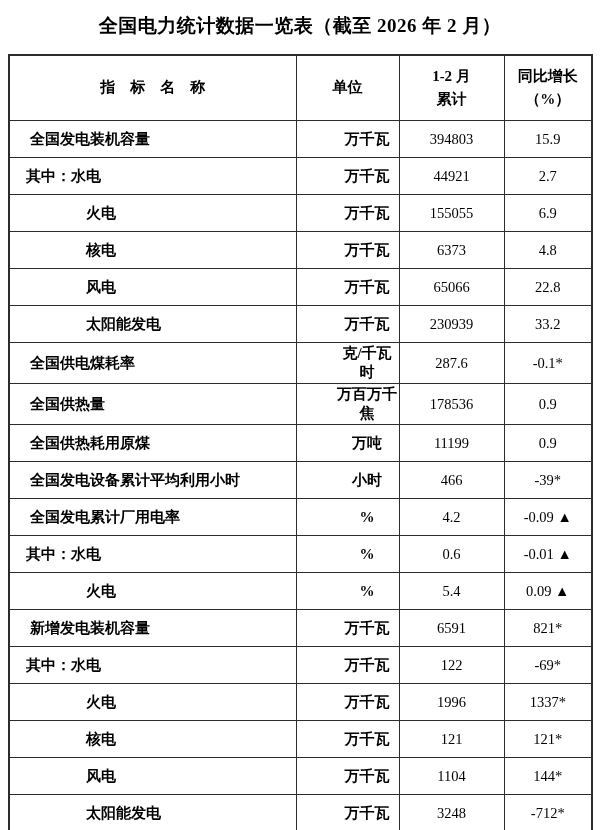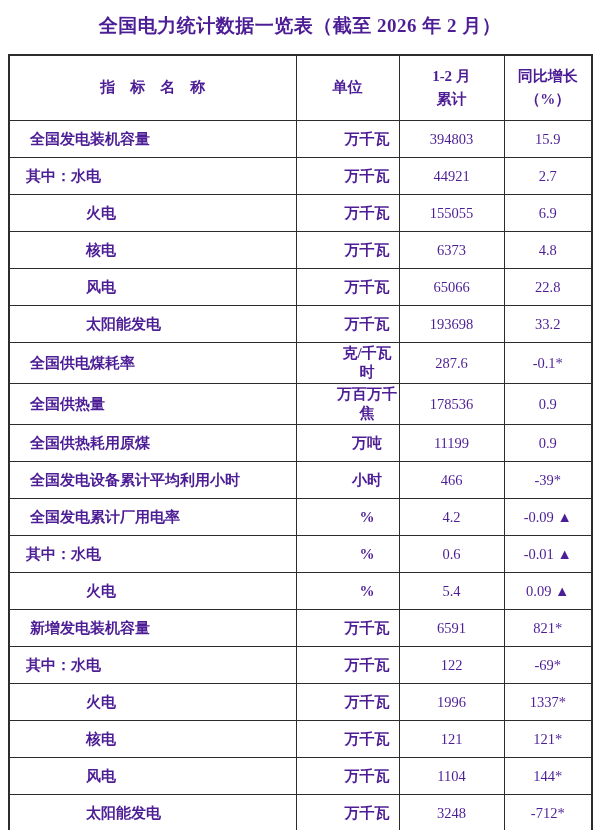--- a/index.html
+++ b/index.html
@@ -1,18 +1,18 @@
 <!DOCTYPE html>
 <html><head>
 <meta charset="utf-8">
 <style>
   html,body { margin:0; padding:0; }
   .page {
     width:600px; height:830px; background:#ffffff; overflow:hidden;
-    font-family:"Liberation Serif","DejaVu Serif",serif; color:#4c1d95;
+    font-family:"Liberation Serif","DejaVu Serif",serif; color:#000000;
     position:relative;
   }
   .title {
     padding-top:13px; text-align:center;
     font-size:19px; font-weight:bold; letter-spacing:0.5px; line-height:26px;
   }
   table.stats {
     border-collapse:collapse; table-layout:fixed;
     margin:15px 0 0 8px; width:583px;
     border:2px solid #2c2c2c;
@@ -85,21 +85,21 @@
       </tr>
       <tr>
         <td class="name lv2">风电</td>
         <td class="unit">万千瓦</td>
         <td class="val">65066</td>
         <td class="growth">22.8</td>
       </tr>
       <tr>
         <td class="name lv2">太阳能发电</td>
         <td class="unit">万千瓦</td>
-        <td class="val">193698</td>
+        <td class="val">230939</td>
         <td class="growth">33.2</td>
       </tr>
       <tr>
         <td class="name lv0">全国供电煤耗率</td>
         <td class="unit">克/千瓦时</td>
         <td class="val">287.6</td>
         <td class="growth">-0.1*</td>
       </tr>
       <tr>
         <td class="name lv0">全国供热量</td>

